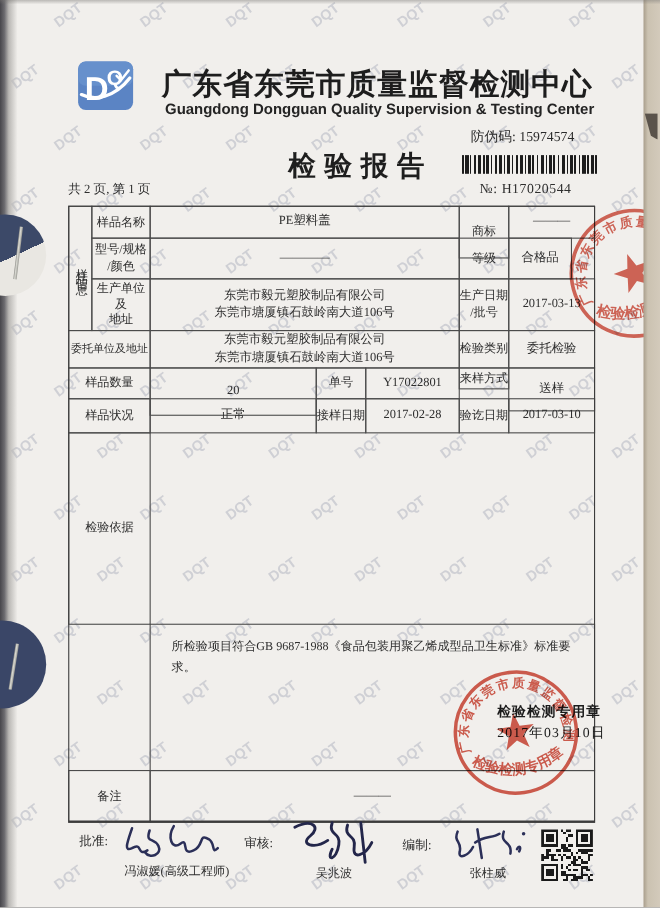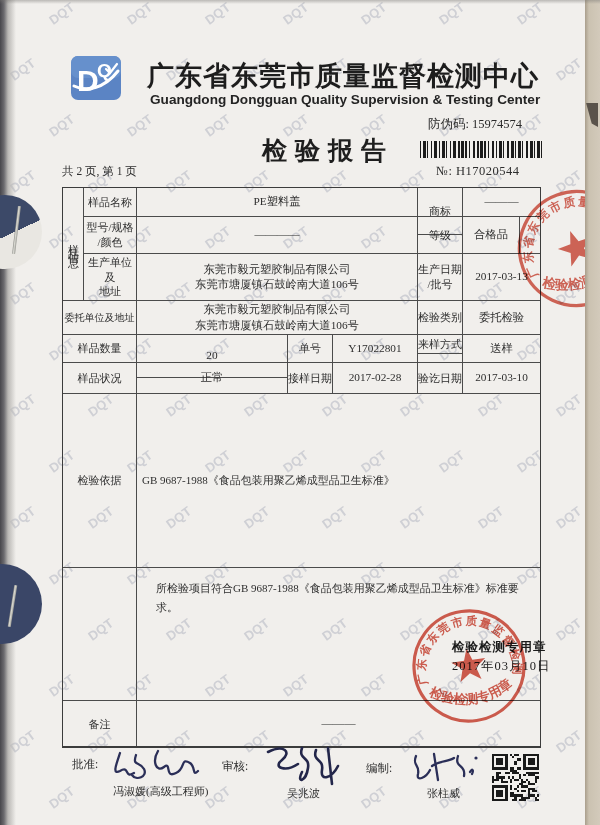--- a/index.html
+++ b/index.html
@@ -255,31 +255,30 @@
     <span>东莞市塘厦镇石鼓岭南大道106号</span>
   </div>
   <div class="cell" style="left:417px;top:300px;width:46px;height:35px">检验类别</div>
   <div class="cell" style="left:62px;top:334px;width:75px;height:29px">样品数量</div>
 
   <div class="cell val" style="left:462px;top:300px;width:79px;height:35px">委托检验</div>
   <div class="cell val" style="left:136px;top:334px;width:152px;height:44px">20</div>
   <div class="cell" style="left:287px;top:334px;width:46px;height:29px">单号</div>
   <div class="cell val" style="left:332px;top:334px;width:86px;height:29px">Y17022801</div>
   <div class="cell" style="left:417px;top:334px;width:46px;height:20px">来样方式</div>
-  <div class="cell val" style="left:462px;top:334px;width:79px;height:29px">送样</div>
+  <div class="cell val" style="left:462px;top:334px;width:79px;height:40px">送样</div>
 
   <div class="cell" style="left:62px;top:362px;width:75px;height:32px">样品状况</div>
   <div class="cell val" style="left:136px;top:362px;width:152px;height:32px">正常</div>
   <div class="cell" style="left:287px;top:362px;width:46px;height:32px">接样日期</div>
   <div class="cell val" style="left:332px;top:362px;width:86px;height:32px">2017-02-28</div>
   <div class="cell" style="left:417px;top:362px;width:46px;height:32px">验讫日期</div>
   <div class="cell val" style="left:462px;top:362px;width:79px;height:32px">2017-03-10</div>
 
   <div class="cell" style="left:62px;top:393px;width:75px;height:175px">检验依据</div>
-  <div class="cell left" style="left:136px;top:393px;width:405px;height:175px">GB 9687-1988《食品包装用聚乙烯成型品卫生标准》</div>
 
   <div class="cell topleft" style="left:136px;top:567px;width:405px;height:134px">所检验项目符合GB 9687-1988《食品包装用聚乙烯成型品卫生标准》标准要求。</div>
 
   <div class="cell" style="left:62px;top:700px;width:75px;height:48px">备注</div>
   <div class="cell val" style="left:136px;top:700px;width:405px;height:48px">———</div>
 
   <div id="tbl-frame"></div>
 
   <div class="stamp-overlay" style="left:452px;top:639px">检验检测专用章</div>
   <div class="stamp-overlay" style="left:452px;top:658px;font-weight:normal">2017年03月10日</div>

